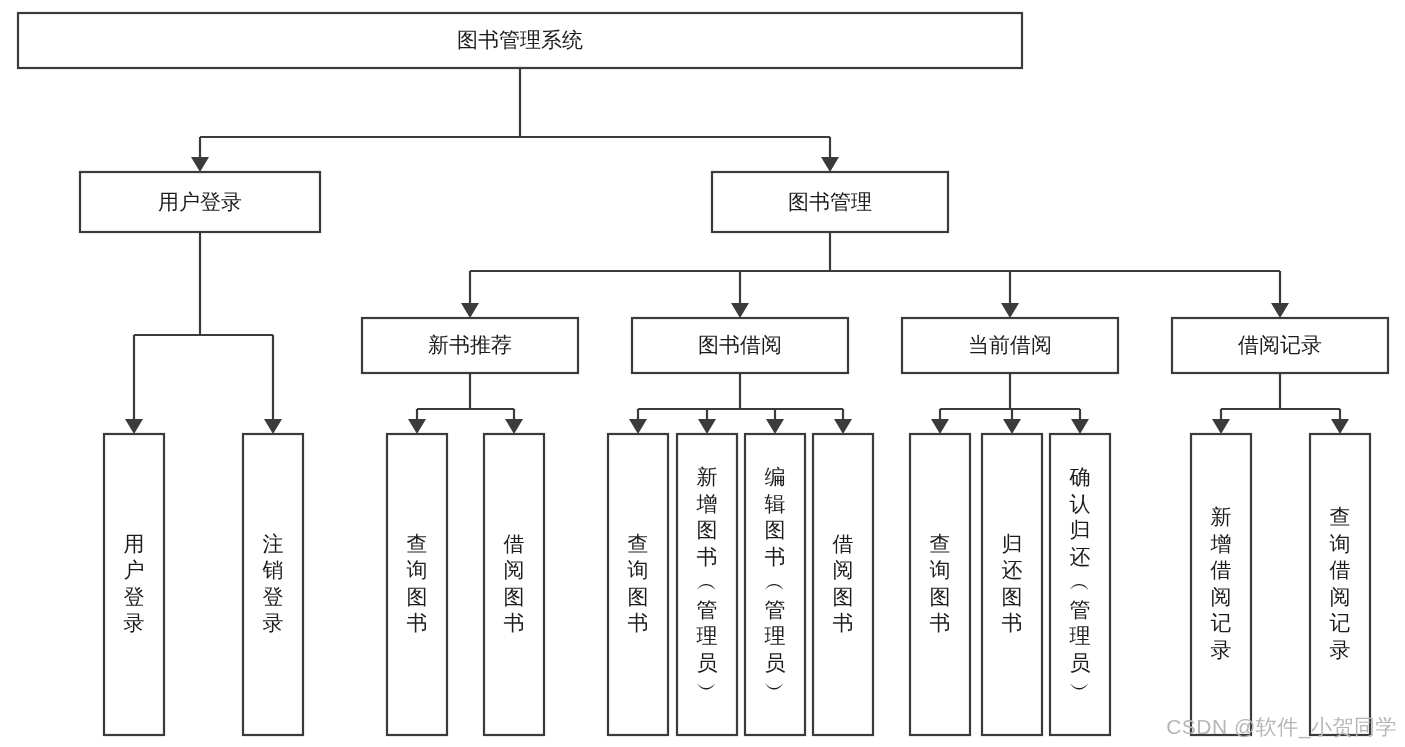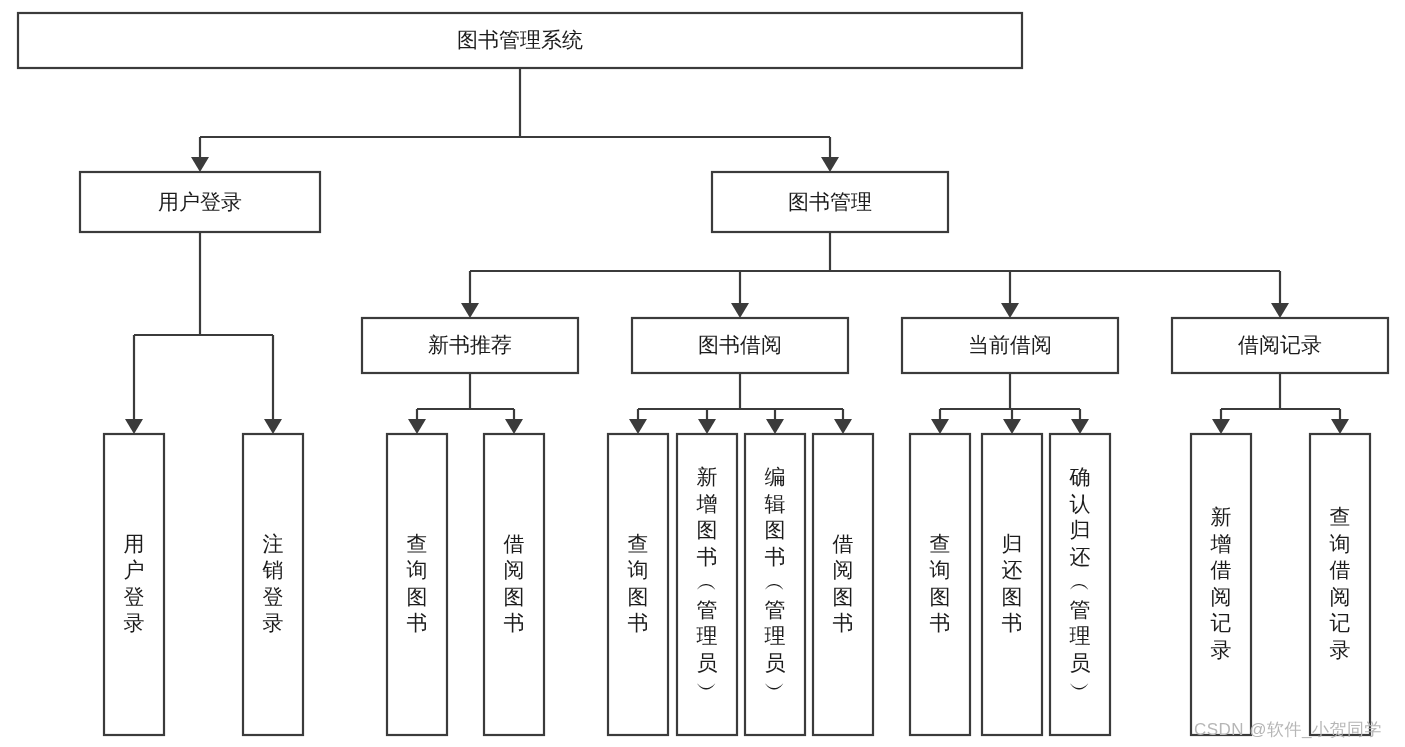--- a/index.html
+++ b/index.html
@@ -51,24 +51,24 @@
     dominant-baseline: middle;
   }
   .node-label-v {
     font-family: "Liberation Sans", "DejaVu Sans", sans-serif;
     font-size: 21px;
     fill: #1c1c1c;
     text-anchor: middle;
   }
   .watermark-text {
     position: absolute;
-    right: 23px;
+    right: 8px;
     bottom: 6px;
     font-family: "Liberation Sans", "DejaVu Sans", sans-serif;
-    font-size: 17px;
+    font-size: 21px;
     color: #b6b6b6;
     white-space: nowrap;
     letter-spacing: 0.5px;
     user-select: none;
   }
 </style>
 </head>
 <body>
 
 <div id="diagram-root">

